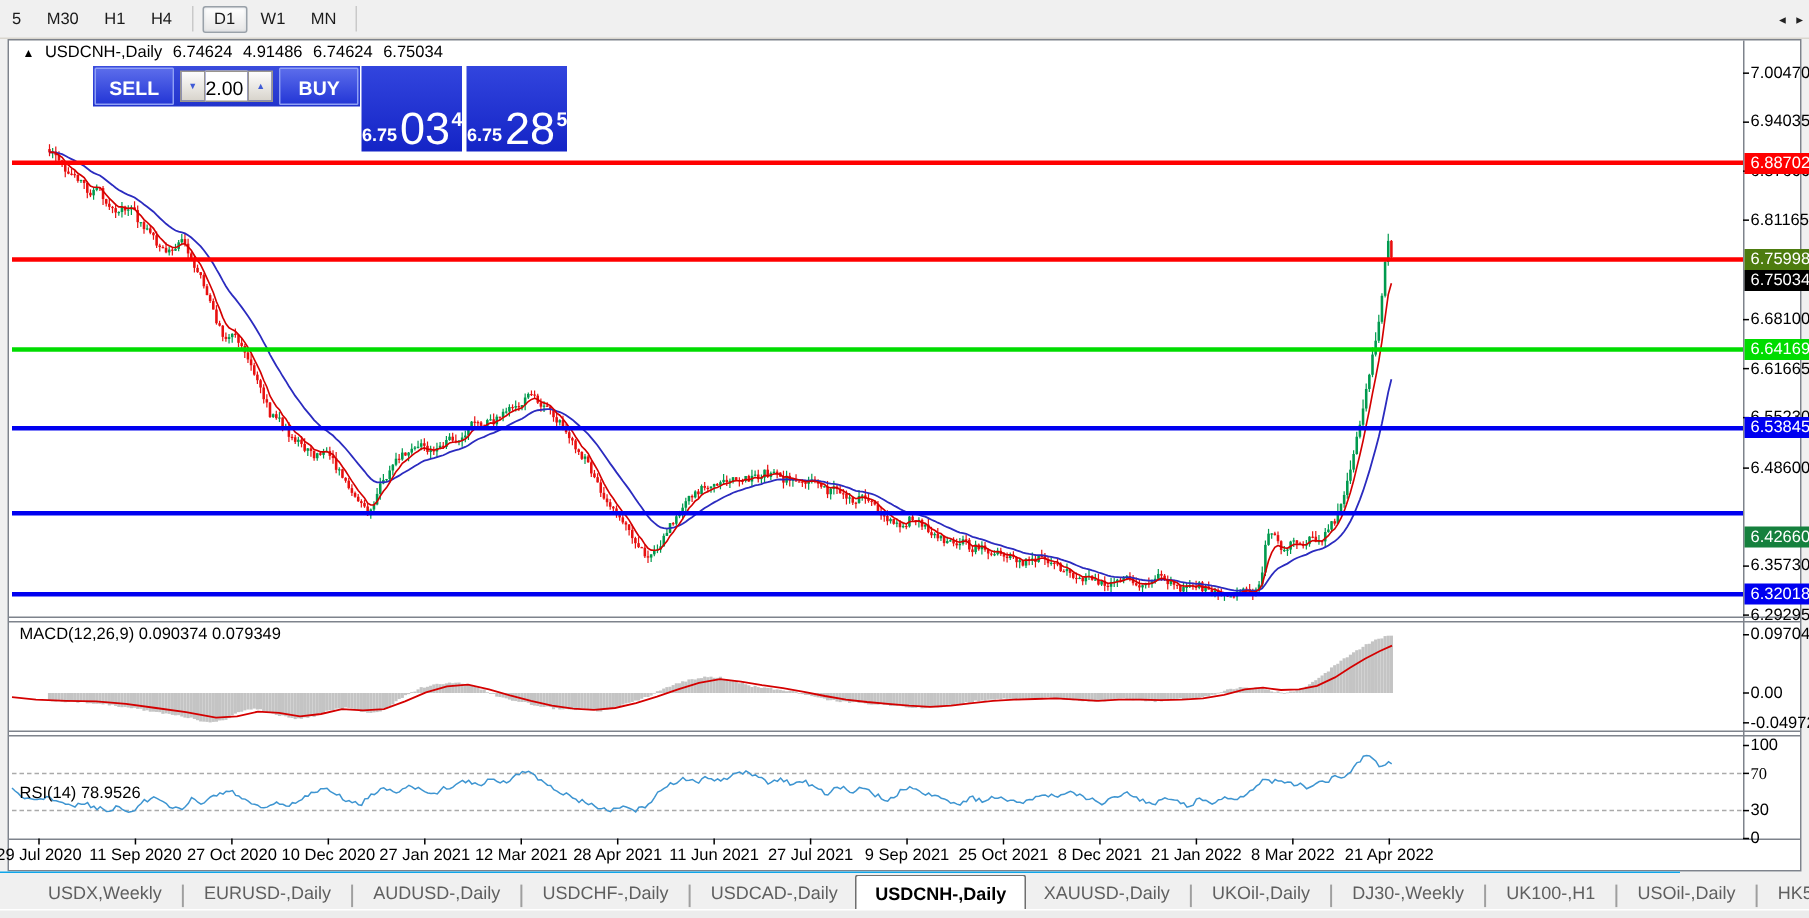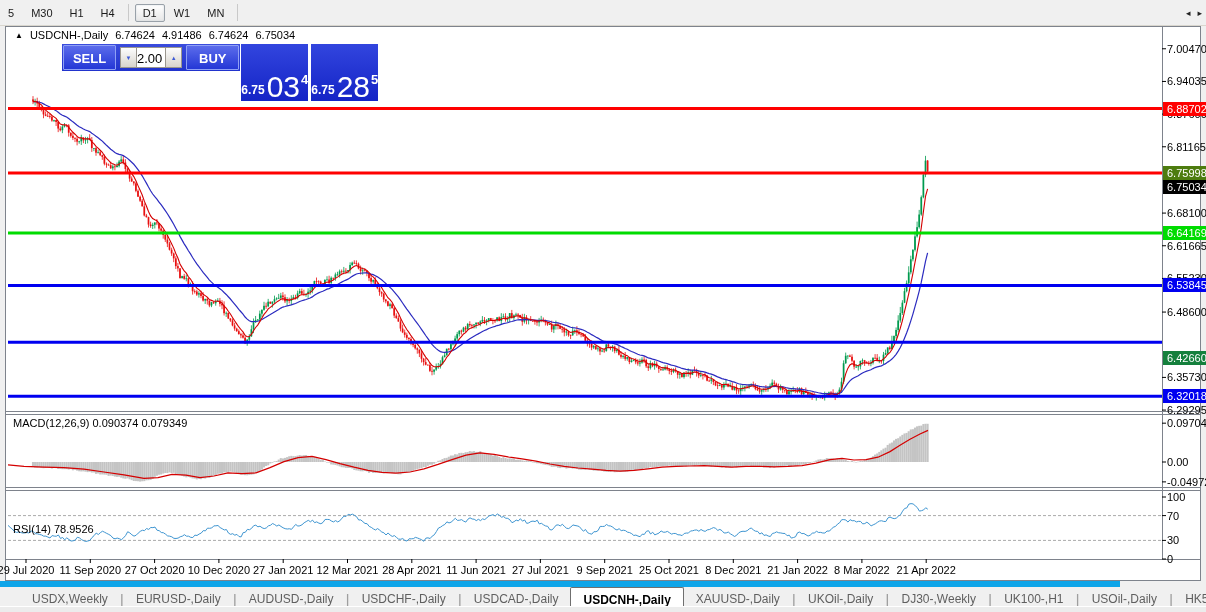--- a/index.html
+++ b/index.html
@@ -42,21 +42,21 @@
   #rsi-label{top:509px;margin-top:14px;}
   
   #axis-overlay{position:absolute;left:0;top:0;z-index:4;}
   .axlab{position:absolute;left:1167px;font-size:11px;color:#000;white-space:nowrap;height:14px;line-height:14px;}
   .axbadge{position:absolute;left:1163px;width:43px;font-size:11px;color:#fff;z-index:5;
     padding-left:4px;height:14px;line-height:14px;box-sizing:border-box;}
   #date-axis{position:absolute;left:0;top:0;z-index:4;}
   .datelab{position:absolute;top:564px;font-size:11px;color:#000;transform:translateX(-50%);white-space:nowrap;}
   
   .tabbar{position:absolute;left:0;top:581px;width:1120px;height:25px;background:#f0f0f0;
-    border-top:6px solid #0ea5e9;display:flex;align-items:flex-start;z-index:3;box-sizing:border-box;}
+    border-top:1px solid #0ea5e9;display:flex;align-items:flex-end;z-index:3;box-sizing:border-box;}
   #tab-list{display:flex;align-items:stretch;padding-left:20px;}
   .tab{font-size:12px;color:#5f5f5f;padding:5px 12px 0;white-space:nowrap;}
   .tab.active{background:#fff;border:1px solid #6f6f6f;border-bottom:none;font-weight:bold;color:#000;
     border-radius:2px 2px 0 0;}
   .tabsep{color:#9f9f9f;padding-top:5px;}
   .tab-scroll{position:absolute;right:4px;top:8px;font-size:9px;color:#222;display:flex;gap:7px;z-index:4;}
   .statusbar{position:absolute;left:0;top:606px;width:1206px;height:6px;background:#ececec;border-top:1px solid #fff;z-index:3;}
 </style>
 </head>
 <body>
@@ -1453,21 +1453,21 @@
     <div class="axlab" style="top: 206.09px;">6.68100</div>
     <div class="axlab" style="top: 238.754px;">6.61665</div>
     <div class="axlab" style="top: 271.418px;">6.55230</div>
     <div class="axlab" style="top: 305.072px;">6.48600</div>
     <div class="axlab" style="top: 370.4px;">6.35730</div>
     <div class="axlab" style="top: 403.064px;">6.29295</div>
     <div class="axlab" style="top: 416.182px;">0.097045</div>
     <div class="axlab" style="top: 455px;">0.00</div>
     <div class="axlab" style="top: 474.888px;">-0.04972</div>
     <div class="axlab" style="top: 490px;">100</div>
-    <div class="axlab" style="top: 508.6px;">70</div>
+    <div class="axlab" style="top: 508.6px; font-family: Liberation Serif, serif;">70</div>
     <div class="axlab" style="top: 533.4px;">30</div>
     <div class="axlab" style="top: 552px;">0</div>
     <div class="axbadge" style="top: 101.514px; background: rgb(255, 0, 0);">6.88702</div>
     <div class="axbadge" style="top: 166px; background: #4d7c0f;">6.75998</div>
     <div class="axbadge" style="top: 226.044px; background: rgb(0, 220, 0);">6.64169</div>
     <div class="axbadge" style="top: 278.449px; background: rgb(0, 0, 240);">6.53845</div>
     <div class="axbadge" style="top: 351px; background: #15803d;">6.42660</div>
     <div class="axbadge" style="top: 389.242px; background: rgb(0, 0, 240);">6.32018</div>
     <div class="axbadge" style="top: 179.893px; background: rgb(0, 0, 0);">6.75034</div>
   </div>

